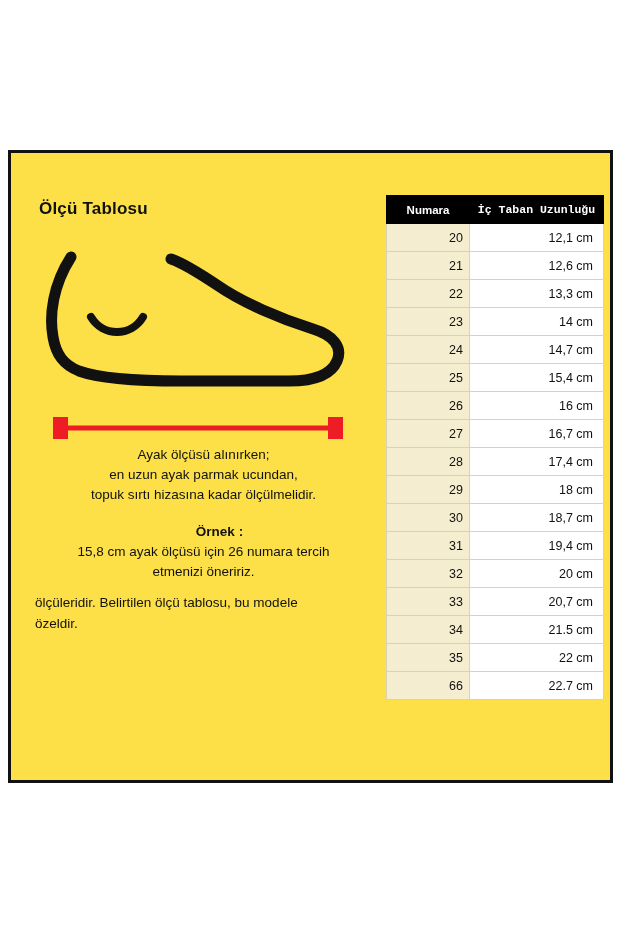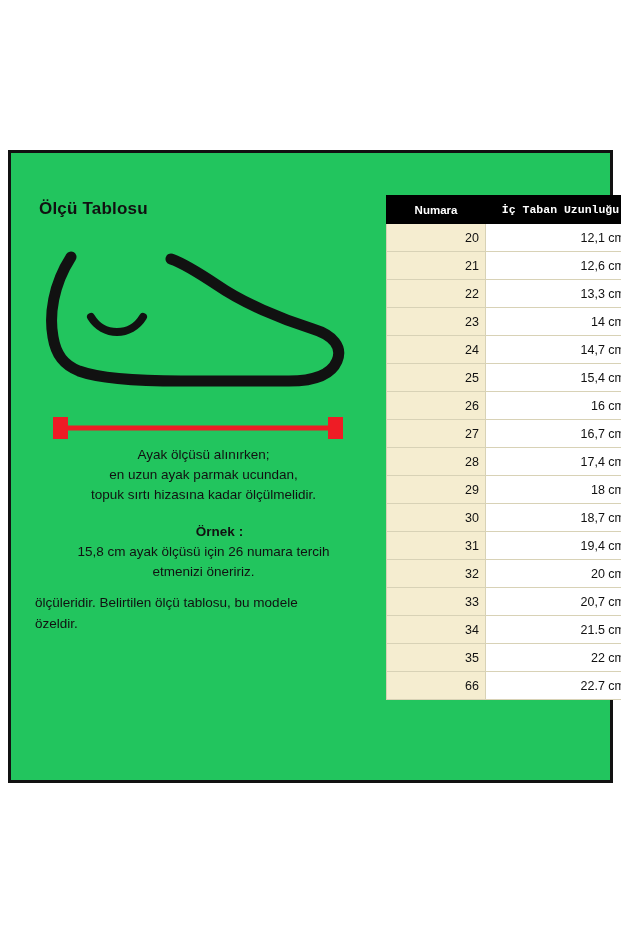--- a/index.html
+++ b/index.html
@@ -22,21 +22,21 @@
     width: 621px;
     height: 931px;
     background: #ffffff;
   }
   .card {
     position: absolute;
     left: 8px;
     top: 150px;
     width: 605px;
     height: 633px;
-    background: #22c55e;
+    background: #fde047;
     border: 3px solid #111111;
     box-sizing: border-box;
   }
   .left-col {
     position: absolute;
     left: 14px;
     top: 24px;
     width: 355px;
     height: 585px;
   }
@@ -105,21 +105,21 @@
   table.size-table {
     border-collapse: collapse;
     width: 215px;
     table-layout: fixed;
   }
   table.size-table th {
     background: #000000;
     color: #ffffff;
     font-size: 11.5px;
     font-weight: bold;
-    padding: 7px 8px;
+    padding: 7px 0;
     text-align: center;
     border: 1px solid #000000;
   }
   table.size-table th.col-num { width: 82px; }
   table.size-table th.col-len { width: 133px; font-family: Liberation Mono, monospace; }
   table.size-table td {
     font-size: 12.5px;
     padding: 4px 6px;
     border: 1px solid #d8d2b6;
     height: 19px;

